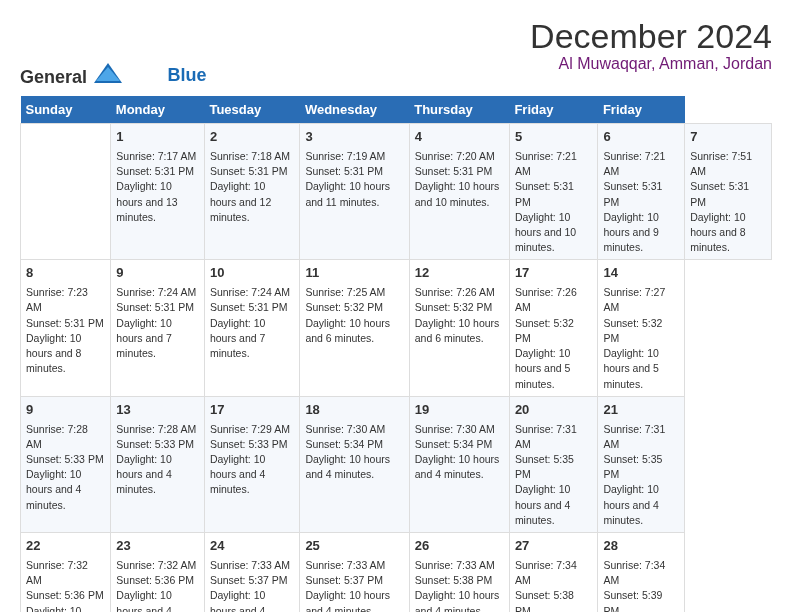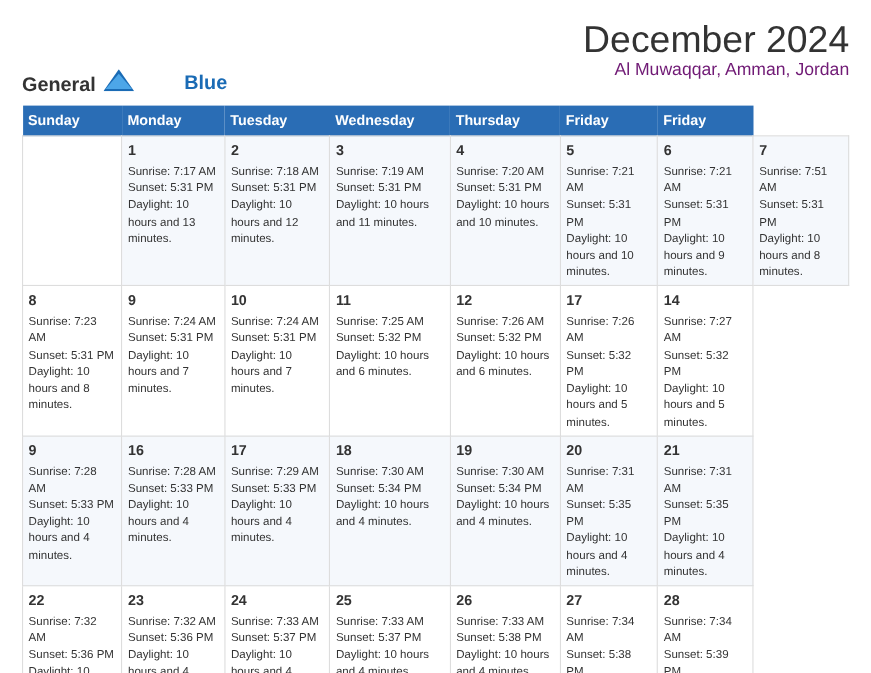--- a/index.html
+++ b/index.html
@@ -145,21 +145,21 @@
           <td><span class="day-num">8</span><span>Sunrise: 7:23 AM</span><br><span>Sunset: 5:31 PM</span><br><span>Daylight: 10 hours and 8 minutes.</span></td>
           <td><span class="day-num">9</span><span>Sunrise: 7:24 AM</span><br><span>Sunset: 5:31 PM</span><br><span>Daylight: 10 hours and 7 minutes.</span></td>
           <td><span class="day-num">10</span><span>Sunrise: 7:24 AM</span><br><span>Sunset: 5:31 PM</span><br><span>Daylight: 10 hours and 7 minutes.</span></td>
           <td><span class="day-num">11</span><span>Sunrise: 7:25 AM</span><br><span>Sunset: 5:32 PM</span><br><span>Daylight: 10 hours and 6 minutes.</span></td>
           <td><span class="day-num">12</span><span>Sunrise: 7:26 AM</span><br><span>Sunset: 5:32 PM</span><br><span>Daylight: 10 hours and 6 minutes.</span></td>
           <td><span class="day-num">17</span><span>Sunrise: 7:26 AM</span><br><span>Sunset: 5:32 PM</span><br><span>Daylight: 10 hours and 5 minutes.</span></td>
           <td><span class="day-num">14</span><span>Sunrise: 7:27 AM</span><br><span>Sunset: 5:32 PM</span><br><span>Daylight: 10 hours and 5 minutes.</span></td>
         </tr>
         <tr>
           <td><span class="day-num">9</span><span>Sunrise: 7:28 AM</span><br><span>Sunset: 5:33 PM</span><br><span>Daylight: 10 hours and 4 minutes.</span></td>
-          <td><span class="day-num">16</span><span>Sunrise: 7:28 AM</span><br><span>Sunset: 5:33 PM</span><br><span>Daylight: 10 hours and 4 minutes.</span></td>
+          <td><span class="day-num">13</span><span>Sunrise: 7:28 AM</span><br><span>Sunset: 5:33 PM</span><br><span>Daylight: 10 hours and 4 minutes.</span></td>
           <td><span class="day-num">17</span><span>Sunrise: 7:29 AM</span><br><span>Sunset: 5:33 PM</span><br><span>Daylight: 10 hours and 4 minutes.</span></td>
           <td><span class="day-num">18</span><span>Sunrise: 7:30 AM</span><br><span>Sunset: 5:34 PM</span><br><span>Daylight: 10 hours and 4 minutes.</span></td>
           <td><span class="day-num">19</span><span>Sunrise: 7:30 AM</span><br><span>Sunset: 5:34 PM</span><br><span>Daylight: 10 hours and 4 minutes.</span></td>
           <td><span class="day-num">20</span><span>Sunrise: 7:31 AM</span><br><span>Sunset: 5:35 PM</span><br><span>Daylight: 10 hours and 4 minutes.</span></td>
           <td><span class="day-num">21</span><span>Sunrise: 7:31 AM</span><br><span>Sunset: 5:35 PM</span><br><span>Daylight: 10 hours and 4 minutes.</span></td>
         </tr>
         <tr>
           <td><span class="day-num">22</span><span>Sunrise: 7:32 AM</span><br><span>Sunset: 5:36 PM</span><br><span>Daylight: 10 hours and 4 minutes.</span></td>
           <td><span class="day-num">23</span><span>Sunrise: 7:32 AM</span><br><span>Sunset: 5:36 PM</span><br><span>Daylight: 10 hours and 4 minutes.</span></td>
           <td><span class="day-num">24</span><span>Sunrise: 7:33 AM</span><br><span>Sunset: 5:37 PM</span><br><span>Daylight: 10 hours and 4 minutes.</span></td>

